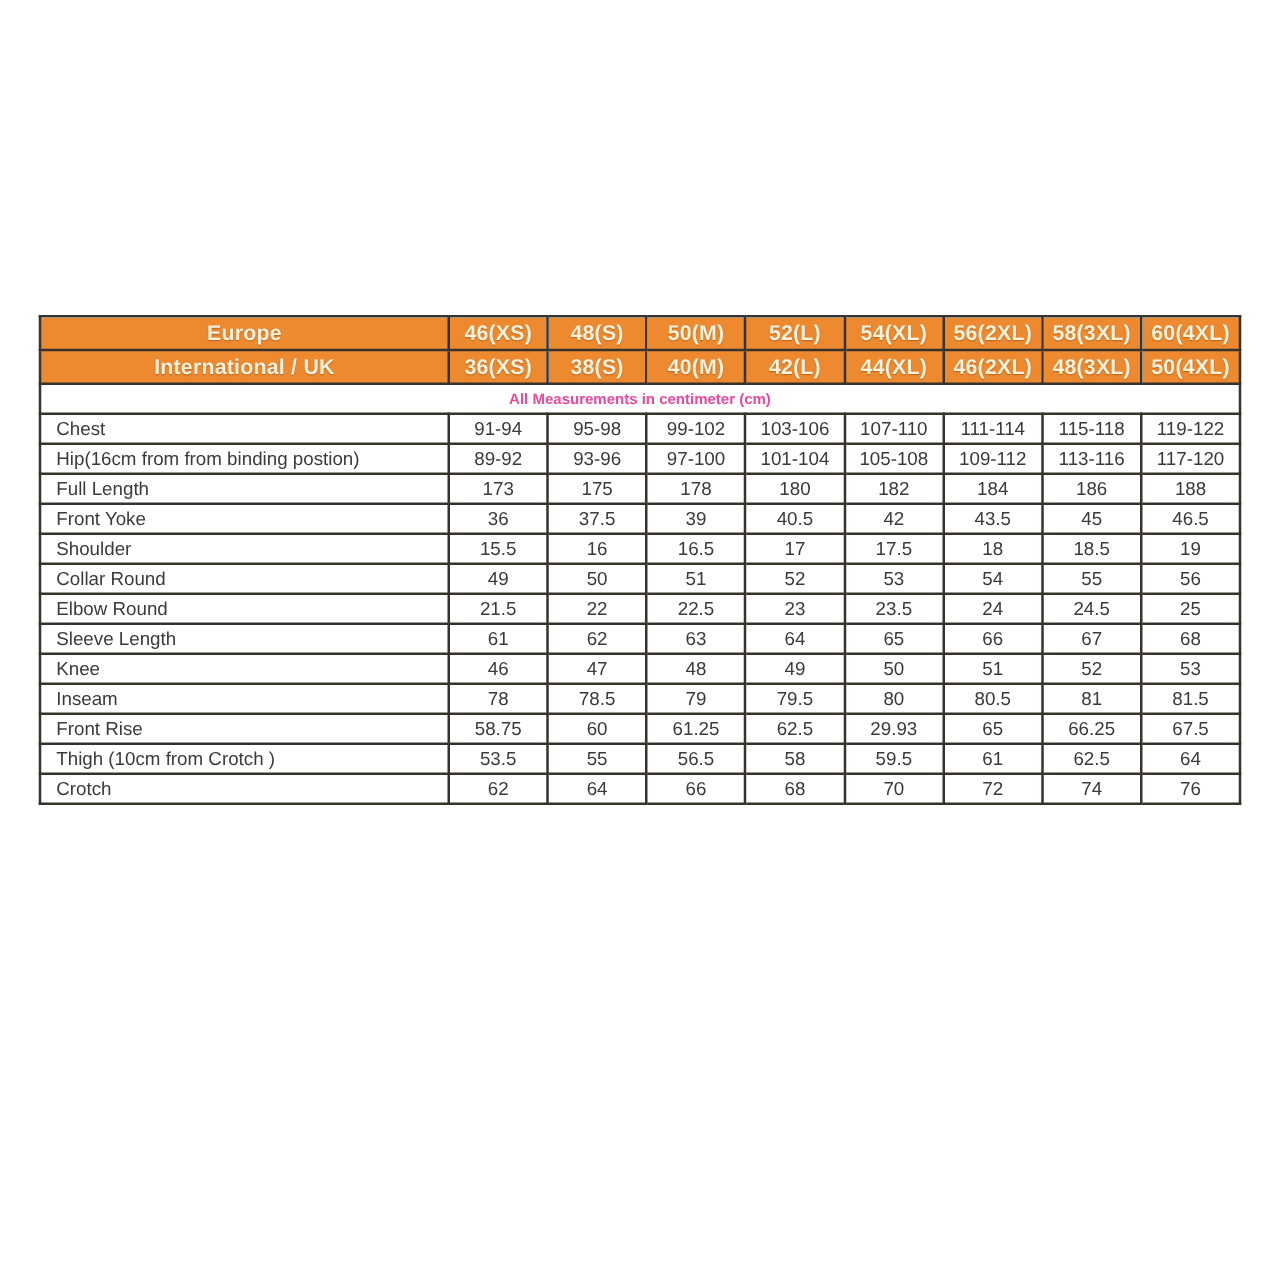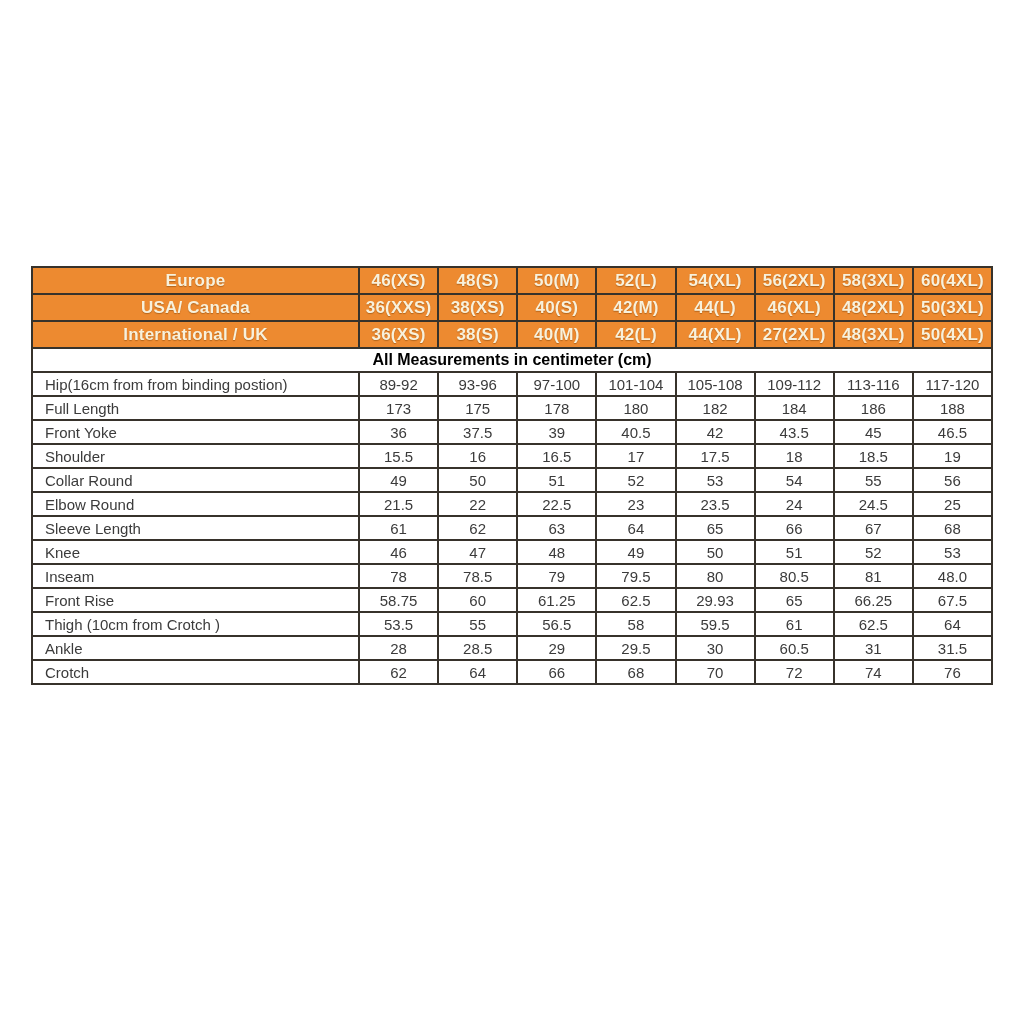--- a/index.html
+++ b/index.html
@@ -15,21 +15,21 @@
     height: 1024px;
     background: #ffffff;
     position: relative;
   }
   table.size-chart {
     border-collapse: collapse;
     table-layout: fixed;
     width: 962px;
     position: absolute;
     left: 31px;
-    top: 266px;
+    top: 252px;
   }
   table.size-chart col.label-col { width: 327px; }
   table.size-chart th,
   table.size-chart td {
     border: 2px solid #37322b;
     overflow: hidden;
     white-space: nowrap;
   }
   
   thead tr th {
@@ -39,23 +39,23 @@
     font-size: 17px;
     height: 27px;
     text-align: center;
     text-shadow: 0 1px 1px rgba(110,55,0,0.45);
     letter-spacing: 0.2px;
   }
   
   tr.subtitle-row td {
     height: 24px;
     text-align: center;
-    color: #000000;
+    color: #ec4899;
     font-weight: bold;
-    font-size: 16px;
+    font-size: 12px;
     background: #ffffff;
   }
   
   tbody tr.measurement-row td {
     height: 24px;
     font-size: 15px;
     color: #3b3b3b;
     background: #ffffff;
     text-align: center;
   }
@@ -86,46 +86,46 @@
           <th>46(XS)</th>
           <th>48(S)</th>
           <th>50(M)</th>
           <th>52(L)</th>
           <th>54(XL)</th>
           <th>56(2XL)</th>
           <th>58(3XL)</th>
           <th>60(4XL)</th>
         </tr>
         <tr>
-          <th>USA/ Canada</th>
-          <th>36(XXS)</th>
-          <th>38(XS)</th>
-          <th>40(S)</th>
-          <th>42(M)</th>
-          <th>44(L)</th>
-          <th>46(XL)</th>
-          <th>48(2XL)</th>
-          <th>50(3XL)</th>
-        </tr>
-        <tr>
           <th>International / UK</th>
           <th>36(XS)</th>
           <th>38(S)</th>
           <th>40(M)</th>
           <th>42(L)</th>
           <th>44(XL)</th>
-          <th>27(2XL)</th>
+          <th>46(2XL)</th>
           <th>48(3XL)</th>
           <th>50(4XL)</th>
         </tr>
       </thead>
     <tbody>
       <tr class="subtitle-row">
         <td colspan="9">All Measurements in centimeter (cm)</td>
       </tr>
+    <tr class="measurement-row">
+          <td class="measure-label">Chest</td>
+          <td>91-94</td>
+          <td>95-98</td>
+          <td>99-102</td>
+          <td>103-106</td>
+          <td>107-110</td>
+          <td>111-114</td>
+          <td>115-118</td>
+          <td>119-122</td>
+        </tr>
         <tr class="measurement-row">
           <td class="measure-label">Hip(16cm from from binding postion)</td>
           <td>89-92</td>
           <td>93-96</td>
           <td>97-100</td>
           <td>101-104</td>
           <td>105-108</td>
           <td>109-112</td>
           <td>113-116</td>
           <td>117-120</td>
@@ -209,21 +209,21 @@
         </tr>
         <tr class="measurement-row">
           <td class="measure-label">Inseam</td>
           <td>78</td>
           <td>78.5</td>
           <td>79</td>
           <td>79.5</td>
           <td>80</td>
           <td>80.5</td>
           <td>81</td>
-          <td>48.0</td>
+          <td>81.5</td>
         </tr>
         <tr class="measurement-row">
           <td class="measure-label">Front Rise</td>
           <td>58.75</td>
           <td>60</td>
           <td>61.25</td>
           <td>62.5</td>
           <td>29.93</td>
           <td>65</td>
           <td>66.25</td>
@@ -234,31 +234,20 @@
           <td>53.5</td>
           <td>55</td>
           <td>56.5</td>
           <td>58</td>
           <td>59.5</td>
           <td>61</td>
           <td>62.5</td>
           <td>64</td>
         </tr>
         <tr class="measurement-row">
-          <td class="measure-label">Ankle</td>
-          <td>28</td>
-          <td>28.5</td>
-          <td>29</td>
-          <td>29.5</td>
-          <td>30</td>
-          <td>60.5</td>
-          <td>31</td>
-          <td>31.5</td>
-        </tr>
-        <tr class="measurement-row">
           <td class="measure-label">Crotch</td>
           <td>62</td>
           <td>64</td>
           <td>66</td>
           <td>68</td>
           <td>70</td>
           <td>72</td>
           <td>74</td>
           <td>76</td>
         </tr>

